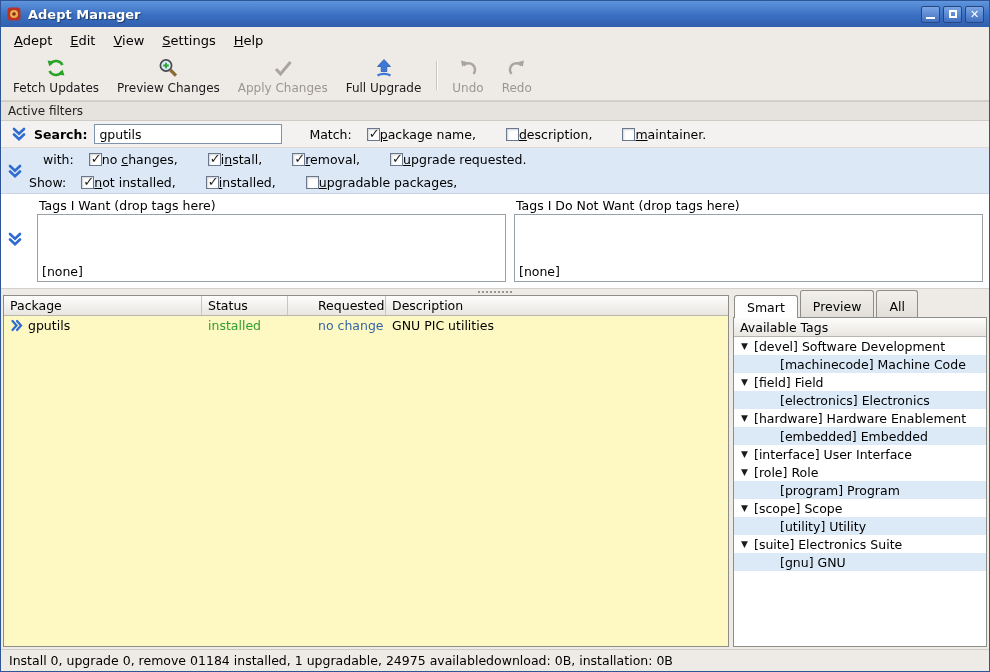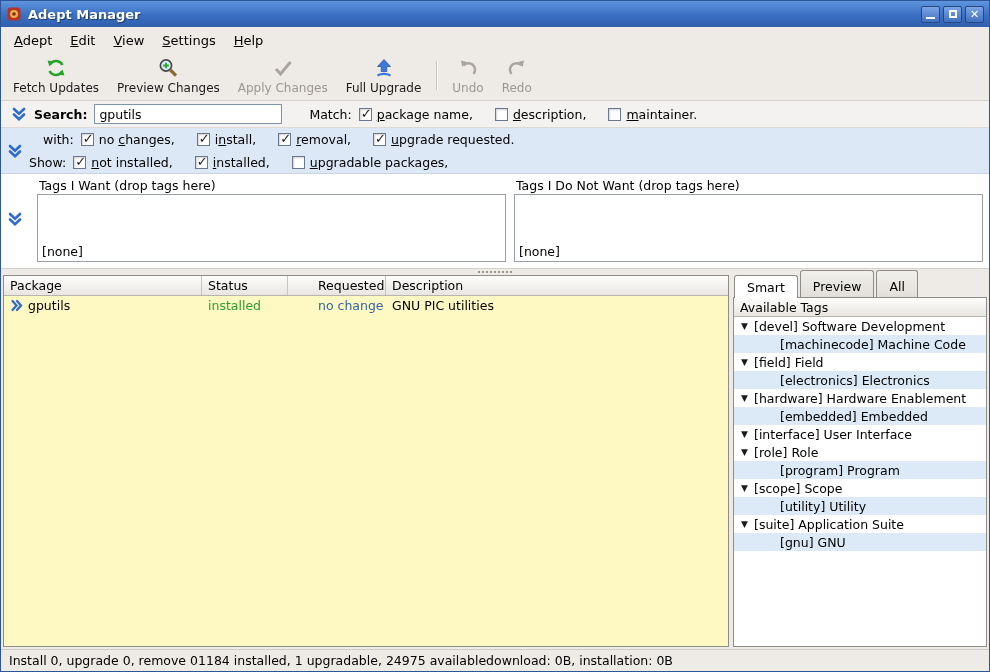--- a/index.html
+++ b/index.html
@@ -35,21 +35,21 @@
   .tool-btn.disabled { color: #9b978f; }
   .tool-icon { height: 23px; display: flex; align-items: flex-end; }
   .tool-sep { width: 1px; background: #c9c5bf; margin: 8px 5px; box-shadow: 1px 0 0 #fbfaf8; }
   
   .dock-title { height: 20px; flex: 0 0 20px; background: #e6e3de; border-top: 1px solid #cfccc6; border-bottom: 1px solid #cfccc6; font-size: 12px; padding: 2px 7px; color: #222; }
   
   .search-row { height: 27px; flex: 0 0 27px; background: #f3f2f0; display: flex; align-items: center; padding: 0 10px; gap: 7px; border-bottom: 1px solid #ddd9d3; font-size: 12.5px; }
   .search-label { font-weight: bold; }
   .search-input { width: 188px; height: 20px; border: 1px solid #7f93ab; background: #fff; font: 12.5px "DejaVu Sans", sans-serif; padding: 1px 4px; }
   .match-label { margin-left: 20px; }
-  .cb-item { display: inline-flex; align-items: center; gap: 5px; margin-right: 15px; cursor: default; }
+  .cb-item { display: inline-flex; align-items: center; margin-right: 15px; cursor: default; margin-left: 8px; }
   .checkbox { width: 13px; height: 13px; border: 1px solid #69788c; background: #fff; position: relative; box-shadow: inset 1px 1px 2px rgba(0,0,0,.18); flex: 0 0 13px; }
   .checkbox.checked::after { content: "✓"; position: absolute; left: 1px; top: -3px; font-size: 13px; font-weight: bold; color: #1c1c1c; }
   .show-area { height: 46px; flex: 0 0 46px; background: #dce8f6; display: grid; grid-template-columns: 28px 1fr; align-items: center; font-size: 12.5px; border-bottom: 1px solid #c6d4e4; }
   .show-icon-cell { display: flex; justify-content: center; }
   .show-lines { display: flex; flex-direction: column; }
   .show-line { height: 23px; display: flex; align-items: center; gap: 7px; }
   .show-line.with-line { padding-left: 14px; }
   
   .tags-area { height: 94px; flex: 0 0 94px; background: #fff; display: grid; grid-template-columns: 28px 1fr 1fr; column-gap: 8px; padding: 2px 6px 6px 0; font-size: 12.5px; }
   .tags-icon-cell { display: flex; align-items: center; justify-content: center; }
@@ -178,20 +178,21 @@
       <span class="tool-icon">
         <svg width="22" height="22" viewBox="0 0 22 22">
             <path d="M5.5 17 A 6.5 6.5 0 0 1 15.5 8.5" stroke="#a9a59e" stroke-width="2.4" fill="none"></path>
             <polygon points="18,3.5 12,5 16.8,9.8" fill="#a9a59e"></polygon>
           </svg>
       </span>
       <span class="tool-label">Redo</span>
     </div>
   </div>
 
+  <div class="dock-title">Active filters</div>
 
   <div class="search-row">
     <span style="display:flex;">
       <svg width="16" height="16" viewBox="0 0 16 16">
           <path d="M3 3 L8 7.8 L13 3" stroke="#2f6bd0" stroke-width="2.6" fill="none" stroke-linecap="round"></path>
           <path d="M3 8.5 L8 13.3 L13 8.5" stroke="#2f6bd0" stroke-width="2.6" fill="none" stroke-linecap="round"></path>
         </svg>
     </span>
     <span class="search-label">Search:</span>
     <input class="search-input" type="text" value="gputils" style="">
@@ -352,21 +353,21 @@
             </div>
           <div class="tag-row parent">
               <span class="tri">▼</span>
               <span>[scope] Scope</span>
             </div>
           <div class="tag-row child">
               <span>[utility] Utility</span>
             </div>
           <div class="tag-row parent">
               <span class="tri">▼</span>
-              <span>[suite] Application Suite</span>
+              <span>[suite] Electronics Suite</span>
             </div>
           <div class="tag-row child">
               <span>[gnu] GNU</span>
             </div>
         </div>
       </div>
     </div>
   </div>
 
   <div class="statusbar">

